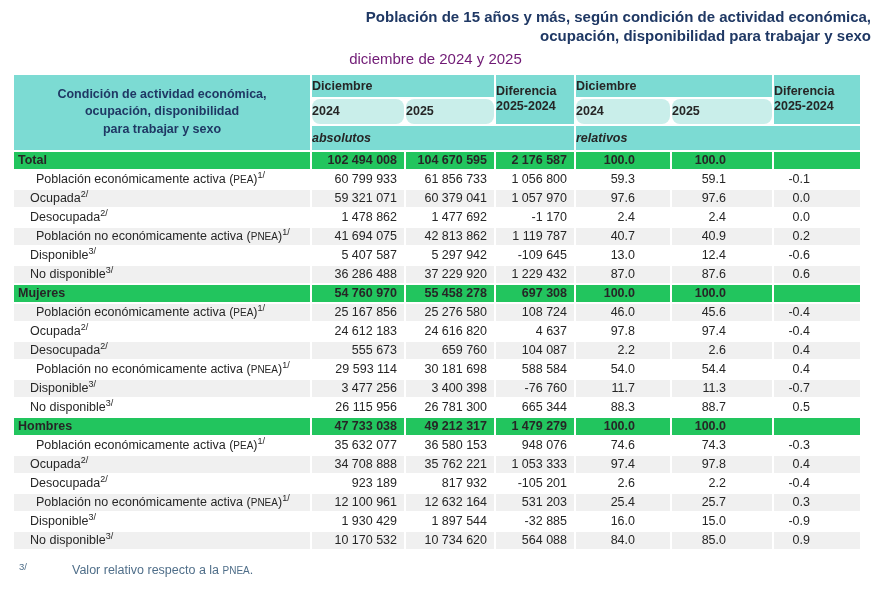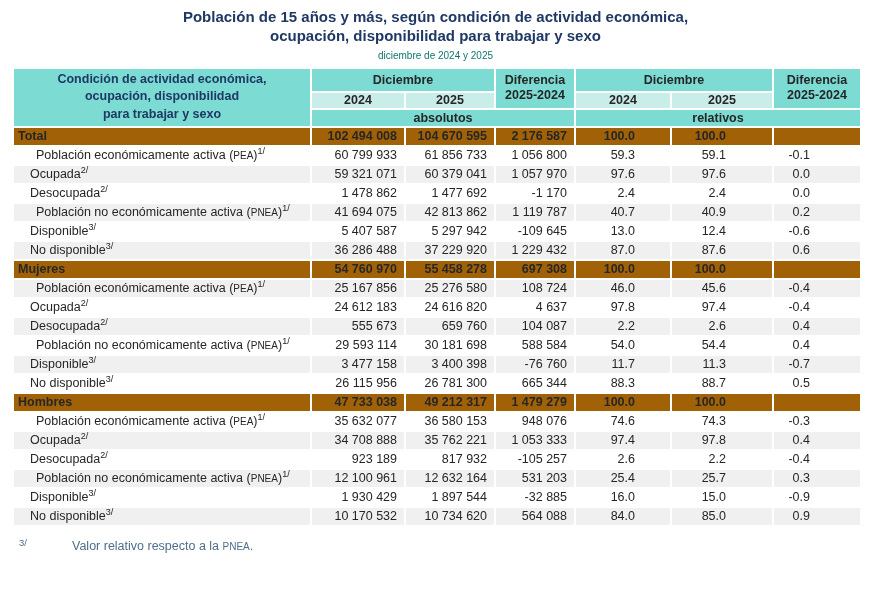--- a/index.html
+++ b/index.html
@@ -8,52 +8,52 @@
     font-family:"Liberation Sans", sans-serif;
     -webkit-font-smoothing:antialiased;
   }
   .page{width:871px;height:611px;position:relative;}
 
   
   .title{
     margin-top:8px;text-align:center;color:#1F3864;font-weight:bold;
     font-size:15px;line-height:1.25;
   }
-  .title span{display:block;}
-  .subtitle{margin-top:4px;text-align:center;color:#0f766e;font-size:10px;}
+  .title span{display:block;text-align:right;}
+  .subtitle{margin-top:4px;text-align:center;color:#701a75;font-size:15px;}
   .note{margin-top:2px;text-align:center;color:#3d3d3d;font-size:12.5px;}
 
   
   table{
     border-collapse:separate;border-spacing:2px;margin:6px 0 0 12px;
     table-layout:fixed;
   }
   th,td{padding:0;font-size:12.5px;vertical-align:middle;}
   col.c0{width:296px;}
   col.c1{width:92px;} col.c2{width:88px;} col.c3{width:78px;}
   col.c4{width:94px;} col.c5{width:100px;} col.c6{width:86px;}
 
   .h-teal{background:#7CDBD3;}
   .h-light{background:#C9EEEA;}
   .stub{
     color:#1F3864;font-weight:bold;text-align:center;line-height:1.4;
     font-size:12.5px;
     margin-left:16px;
   }
   .stub span{display:block;}
-  .h-txt{color:#262626;font-weight:bold;text-align:center;}
+  .h-txt{color:#262626;font-weight:bold;text-align:left;}
   .h-diff{line-height:1.2;}
   .h-diff span{display:block;}
   tr.hr1 th{height:22px;}
-  tr.hr2 th{height:15px;}
-  tr.hr3 th{height:16px;}
+  tr.hr2 th{height:25px;border-radius:8px;}
+  tr.hr3 th{height:24px;font-style:italic;}
 
   tbody tr{height:16px;}
   tbody td{white-space:nowrap;color:#262626;line-height:16px;}
-  tr.sec td{background:#a16207;font-weight:bold;}
+  tr.sec td{background:#22c55e;font-weight:bold;}
   tr.alt td{background:#F0F0F0;}
   tr.w td{background:#FFFFFF;}
   .c-num{text-align:right;}
   .c-abs{padding-right:7px;}
   .c-r1{padding-right:35px;}
   .c-r2{padding-right:46px;}
   .c-r3{padding-right:50px;}
   .c-label{overflow:hidden;}
   .ind0{padding-left:4px;}
   .ind1{padding-left:22px;}
@@ -223,21 +223,21 @@
       <td class="c-label ind1"><span>Población no económicamente activa (</span><span class="sc">PNEA</span><span>)</span><sup class="sup">1/</sup></td>
       <td class="c-num c-abs">29 593 114</td>
       <td class="c-num c-abs">30 181 698</td>
       <td class="c-num c-abs">588 584</td>
       <td class="c-num c-r1">54.0</td>
       <td class="c-num c-r2">54.4</td>
       <td class="c-num c-r3">0.4</td>
     </tr>
         <tr class="alt">
       <td class="c-label ind2"><span>Disponible</span><span class="sc"></span><span></span><sup class="sup">3/</sup></td>
-      <td class="c-num c-abs">3 477 158</td>
+      <td class="c-num c-abs">3 477 256</td>
       <td class="c-num c-abs">3 400 398</td>
       <td class="c-num c-abs">-76 760</td>
       <td class="c-num c-r1">11.7</td>
       <td class="c-num c-r2">11.3</td>
       <td class="c-num c-r3">-0.7</td>
     </tr>
         <tr class="w">
       <td class="c-label ind2"><span>No disponible</span><span class="sc"></span><span></span><sup class="sup">3/</sup></td>
       <td class="c-num c-abs">26 115 956</td>
       <td class="c-num c-abs">26 781 300</td>
@@ -270,21 +270,21 @@
       <td class="c-num c-abs">35 762 221</td>
       <td class="c-num c-abs">1 053 333</td>
       <td class="c-num c-r1">97.4</td>
       <td class="c-num c-r2">97.8</td>
       <td class="c-num c-r3">0.4</td>
     </tr>
         <tr class="w">
       <td class="c-label ind2"><span>Desocupada</span><span class="sc"></span><span></span><sup class="sup">2/</sup></td>
       <td class="c-num c-abs">923 189</td>
       <td class="c-num c-abs">817 932</td>
-      <td class="c-num c-abs">-105 257</td>
+      <td class="c-num c-abs">-105 201</td>
       <td class="c-num c-r1">2.6</td>
       <td class="c-num c-r2">2.2</td>
       <td class="c-num c-r3">-0.4</td>
     </tr>
         <tr class="alt">
       <td class="c-label ind1"><span>Población no económicamente activa (</span><span class="sc">PNEA</span><span>)</span><sup class="sup">1/</sup></td>
       <td class="c-num c-abs">12 100 961</td>
       <td class="c-num c-abs">12 632 164</td>
       <td class="c-num c-abs">531 203</td>
       <td class="c-num c-r1">25.4</td>

